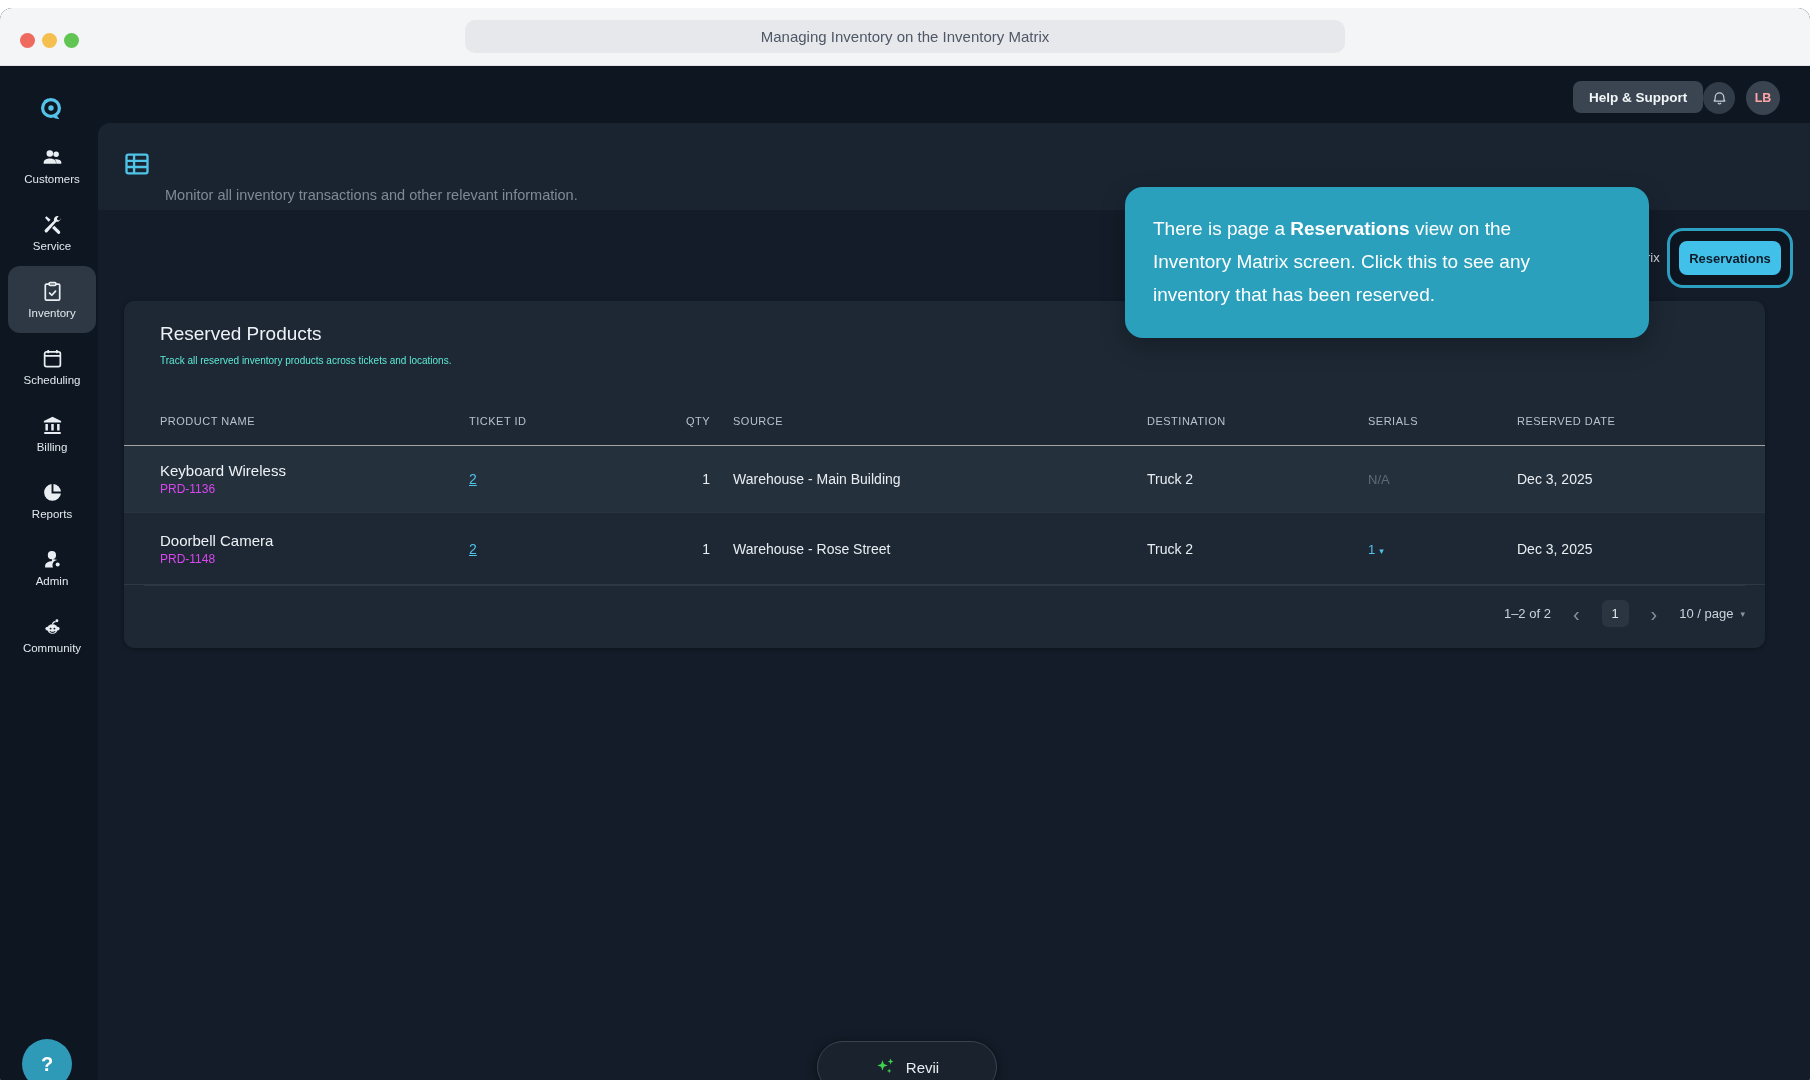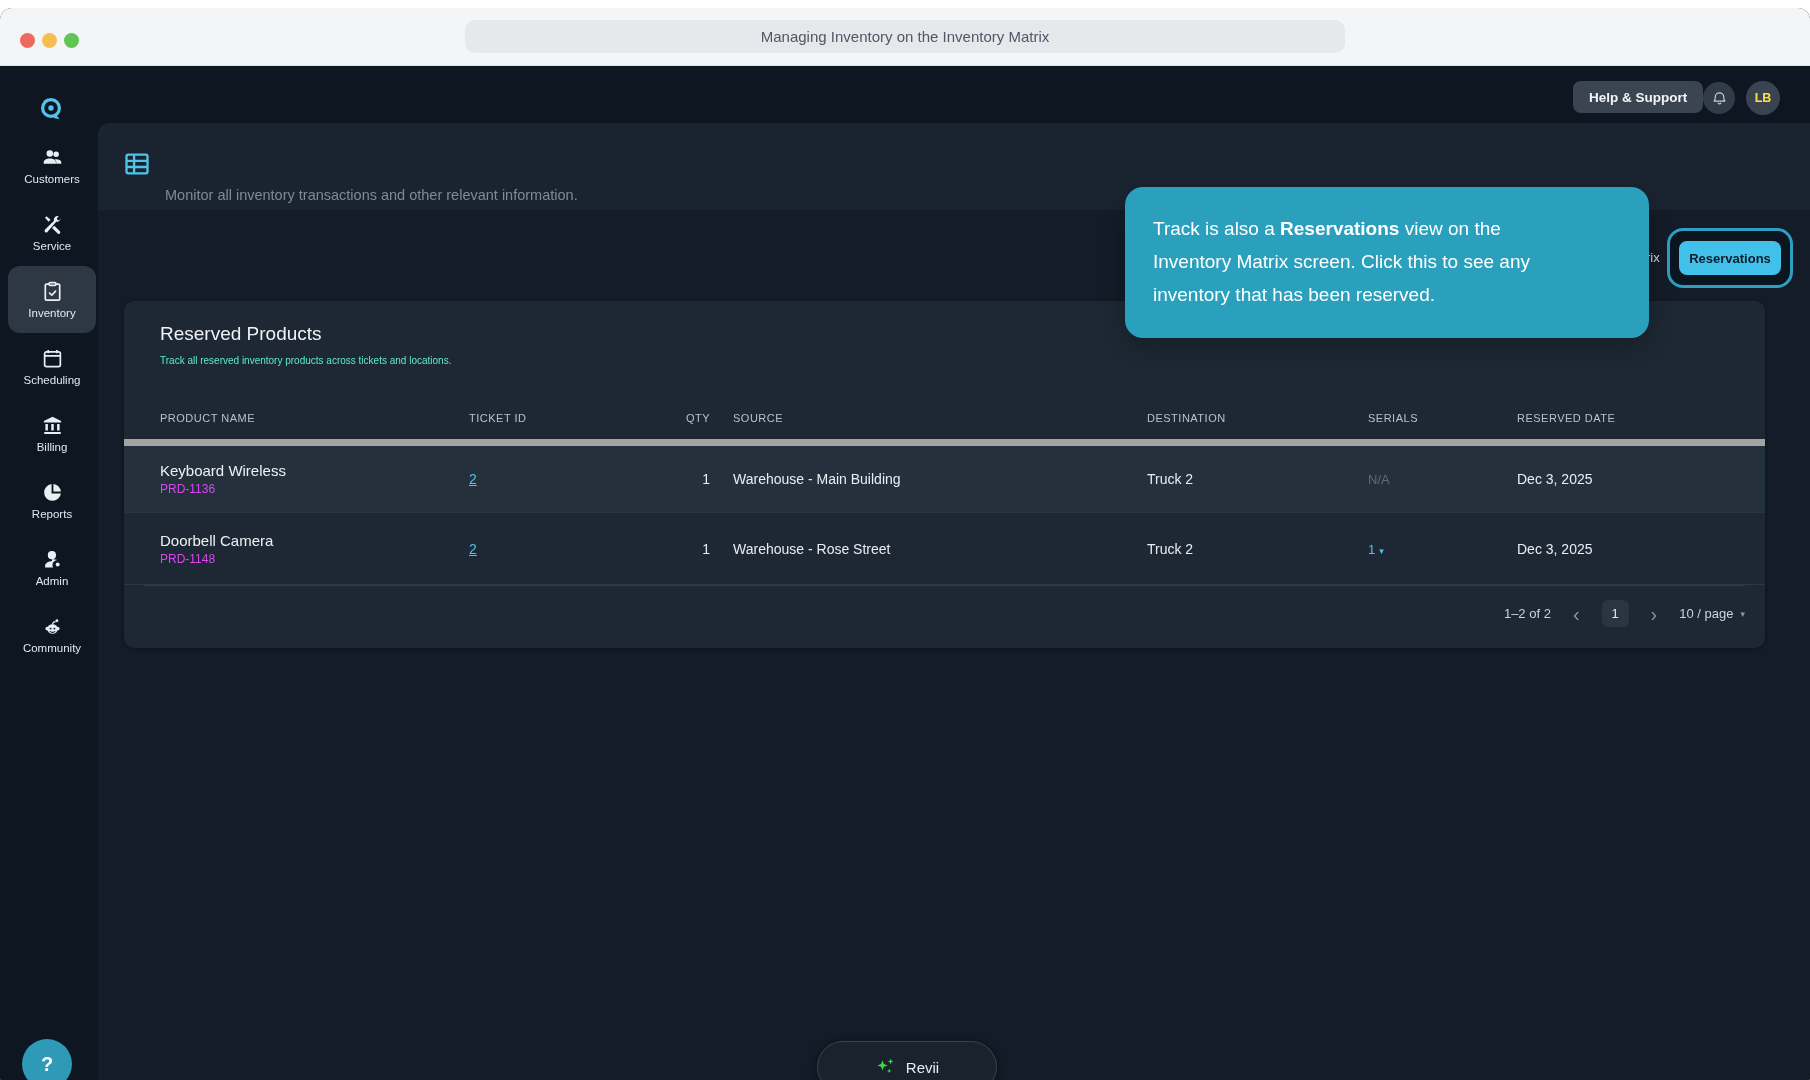--- a/index.html
+++ b/index.html
@@ -23,40 +23,40 @@
   .nav { position:absolute; top:66px; left:0; width:98px; }
   .nav-item { height:67px; margin:0 2px 0 8px; display:flex; flex-direction:column; align-items:center; justify-content:center; gap:4px; color:#e2e8ee; font-size:11.5px; border-radius:12px; cursor:pointer; }
   .nav-item.active { background:#2d3844; }
   .nav-item svg { display:block; }
 
   
   .main { position:absolute; top:0; left:98px; width:1712px; height:100%; }
 
   .help-btn { position:absolute; left:1475px; top:15px; height:32px; padding:0 16px; background:#3a4551; border:none; border-radius:8px; color:#f2f5f8; font-size:13.5px; font-weight:700; font-family:inherit; cursor:pointer; }
   .bell { position:absolute; left:1605px; top:16px; width:32px; height:32px; border-radius:50%; background:#313c48; display:flex; align-items:center; justify-content:center; cursor:pointer; }
-  .avatar { position:absolute; left:1648px; top:15px; width:34px; height:34px; border-radius:50%; background:#3a4450; display:flex; align-items:center; justify-content:center; color:#fde047; font-size:12.5px; font-weight:700; cursor:pointer; }
+  .avatar { position:absolute; left:1648px; top:15px; width:34px; height:34px; border-radius:50%; background:#3a4450; display:flex; align-items:center; justify-content:center; color:#fca5a5; font-size:12.5px; font-weight:700; cursor:pointer; }
 
   .header-panel { position:absolute; top:57px; left:0; width:100%; height:87px; background:#1a2431; border-top-left-radius:12px; }
   .page-icon { position:absolute; left:25px; top:27px; }
   .page-title { position:absolute; left:66px; top:24px; font-size:32px; font-weight:500; color:#f2f6f9; letter-spacing:.2px; }
   .page-sub { position:absolute; left:67px; top:64px; font-size:14.5px; color:#7f8a97; }
 
   .body-panel { position:absolute; top:144px; left:0; width:100%; height:878px; background:#131c28; }
 
   
   .matrix-frag { position:absolute; left:1548px; top:40px; font-size:13px; color:#cdd5dc; }
   .coach-ring { position:absolute; left:1569px; top:18px; width:126px; height:60px; border:3px solid #2d9fc0; border-radius:16px; background:#0d1520; display:flex; align-items:center; justify-content:center; }
   .res-btn { width:102px; height:34px; border:none; border-radius:8px; background:#41c0ea; color:#0d1b28; font-size:13px; font-weight:700; font-family:inherit; cursor:pointer; }
 
   
   .card { position:absolute; left:26px; top:91px; width:1641px; height:347px; background:#1d2834; border-radius:10px; box-shadow:0 1px 4px rgba(0,0,0,.35); }
   .card-title { position:absolute; left:36px; top:22px; font-size:19px; font-weight:500; color:#eef2f6; }
   .card-sub { position:absolute; left:36px; top:54px; font-size:10px; color:#5eead4; }
 
-  .thead { position:absolute; left:0; top:96px; width:100%; height:49px; border-bottom:7px solid #a3a3a3; }
+  .thead { position:absolute; left:0; top:96px; width:100%; height:49px; border-bottom:1px solid #a3a3a3; }
   .trow { position:absolute; left:0; width:100%; }
   .trow.r1 { top:145px; height:67px; background:#25303d; border-bottom:1px solid #2a3440; }
   .trow.r2 { top:212px; height:72px; border-bottom:1px solid #2e3844; }
   .cell { position:absolute; top:50%; transform:translateY(-50%); font-size:14px; color:#e8edf2; white-space:nowrap; }
   .c-prod { left:36px; width:290px; }
   .c-ticket { left:345px; }
   .c-qty { left:500px; width:86px; text-align:right; }
   .c-src { left:609px; }
   .c-dest { left:1023px; }
   .c-ser { left:1244px; }
@@ -263,21 +263,21 @@
             <span class="psize">
                 <span>10 / page</span>
                 <span class="caret2">▾</span>
               </span>
           </div>
         </div>
 
       </div>
 
       <div class="tooltip">
-        <div class="txt"><span>Track is also a </span><b>Reservations</b><span> view on the Inventory Matrix screen. Click this to see any inventory that has been reserved.</span></div>
+        <div class="txt"><span>There is page a </span><b>Reservations</b><span> view on the Inventory Matrix screen. Click this to see any inventory that has been reserved.</span></div>
       </div>
 
       <button class="revii">
         <svg width="22" height="22" viewBox="0 0 22 22" fill="#3ed44e">
           <path d="M7.5 4.2 8.9 8l3.8 1.4L8.9 10.8 7.5 14.6 6.1 10.8 2.3 9.4 6.1 8Z"></path>
           <path d="m15.6 2.6.8 2.1 2.1.8-2.1.8-.8 2.1-.8-2.1-2.1-.8 2.1-.8Z"></path>
           <path d="m14.2 12.6.6 1.7 1.7.6-1.7.6-.6 1.7-.6-1.7-1.7-.6 1.7-.6Z"></path>
         </svg>
         <span>Revii</span>
       </button>

